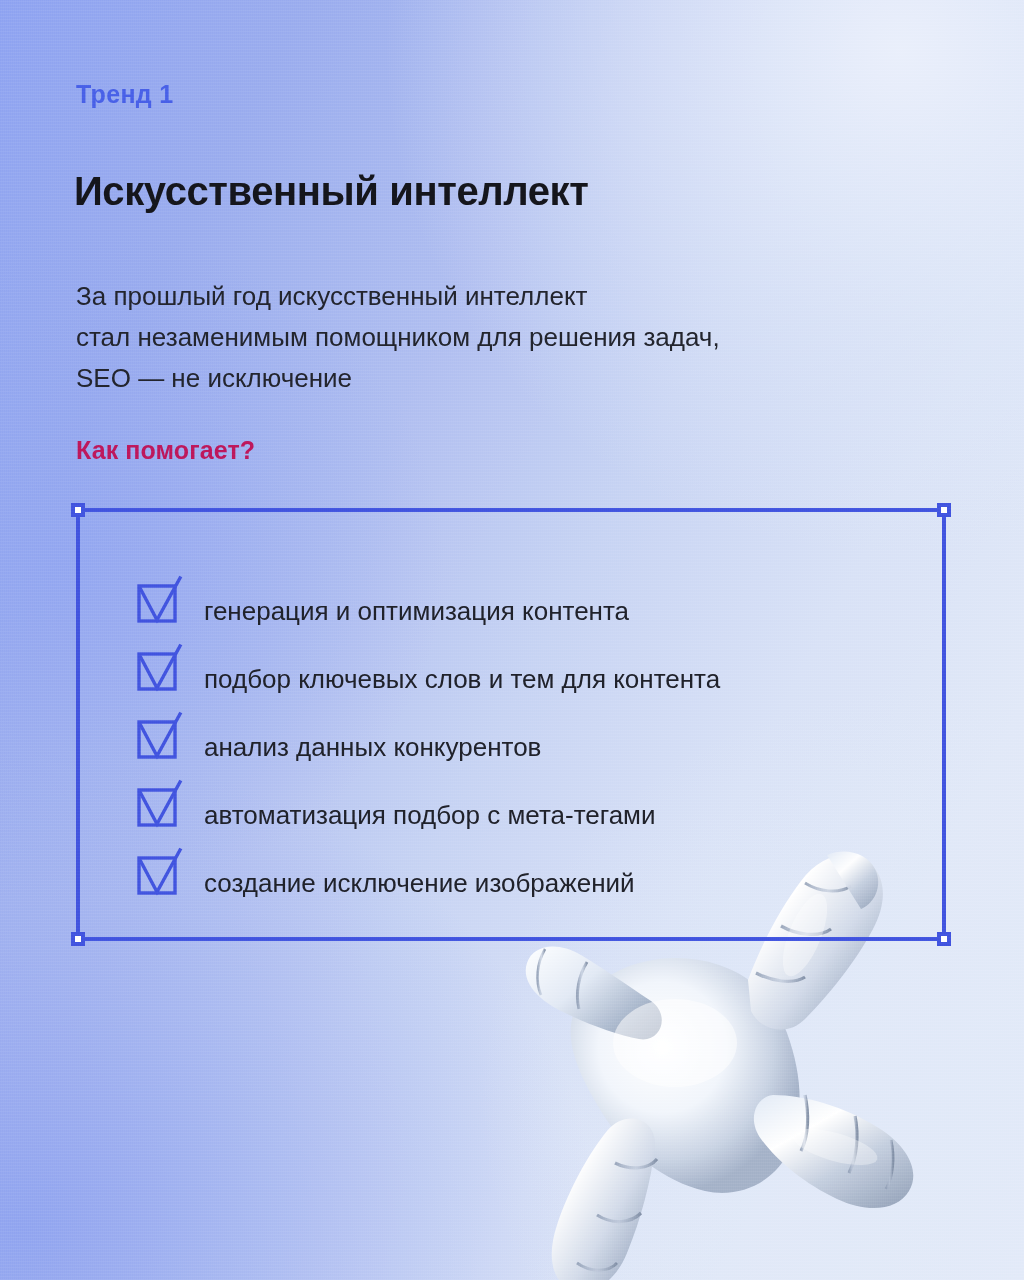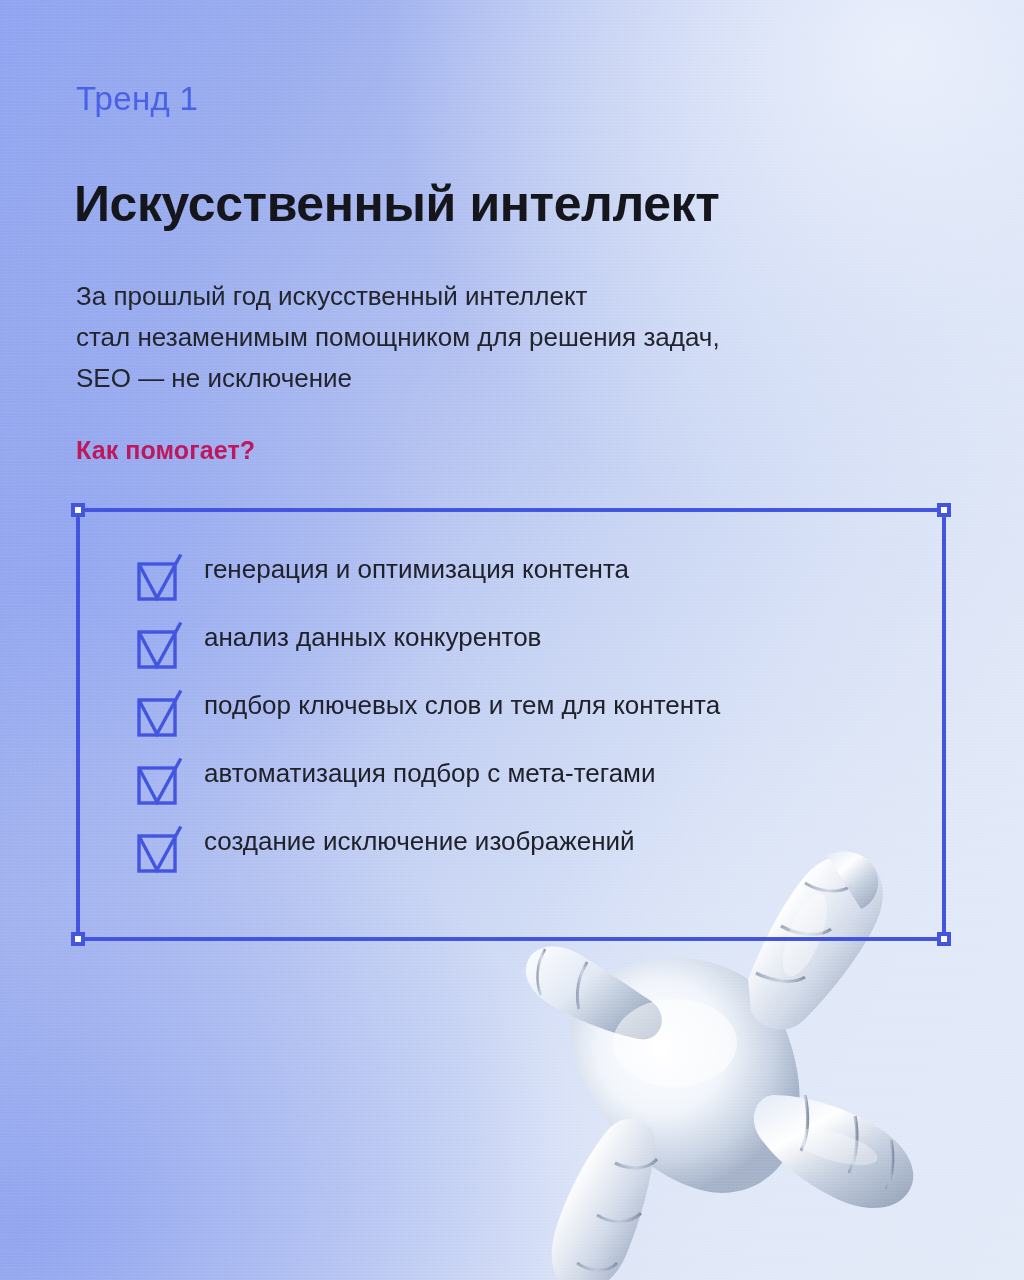--- a/index.html
+++ b/index.html
@@ -92,32 +92,32 @@
   
   .content {
     position: absolute;
     inset: 0;
   }
 
   .eyebrow {
     position: absolute;
     left: 76px;
     top: 79px;
-    font-size: 33px;
-    font-weight: normal;
+    font-size: 25px;
+    font-weight: bold;
     letter-spacing: 0.3px;
     color: #4a62e8;
     line-height: 1.2;
   }
 
   .headline {
     position: absolute;
     left: 74px;
     top: 142px;
-    font-size: 50px;
+    font-size: 40px;
     font-weight: bold;
     letter-spacing: -0.4px;
     color: #15161c;
     line-height: 1.12;
     white-space: nowrap;
   }
 
   .lede {
     position: absolute;
     left: 76px;
@@ -170,21 +170,21 @@
   .sel-handle.br { right: -5px; bottom: -5px; }
 
   
   .checklist {
     position: absolute;
     left: 136px;
     top: 556px;
   }
   .check-row {
     display: flex;
-    align-items: flex-start;
+    align-items: flex-end;
     height: 68px;
   }
   .check-box {
     flex: 0 0 auto;
     width: 46px;
     height: 46px;
     margin-right: 22px;
     position: relative;
   }
   .check-box svg { display: block; overflow: visible; }
@@ -334,31 +334,31 @@
         <span class="check-label">генерация и оптимизация контента</span>
       </div>
 
       <div class="check-row">
         <span class="check-box">
           <svg width="46" height="46" viewBox="0 0 46 46" xmlns="http://www.w3.org/2000/svg">
             <rect x="3" y="8" width="36" height="35" fill="none" stroke="#4356e0" stroke-width="3.4"></rect>
             <path d="M4 10 L21 42 L44 0" fill="none" stroke="#4356e0" stroke-width="3.4" stroke-linecap="square" stroke-linejoin="miter"></path>
           </svg>
         </span>
+        <span class="check-label">подбор ключевых слов и тем для контента</span>
+      </div>
+
+      <div class="check-row">
+        <span class="check-box">
+          <svg width="46" height="46" viewBox="0 0 46 46" xmlns="http://www.w3.org/2000/svg">
+            <rect x="3" y="8" width="36" height="35" fill="none" stroke="#4356e0" stroke-width="3.4"></rect>
+            <path d="M4 10 L21 42 L44 0" fill="none" stroke="#4356e0" stroke-width="3.4" stroke-linecap="square" stroke-linejoin="miter"></path>
+          </svg>
+        </span>
         <span class="check-label">анализ данных конкурентов</span>
-      </div>
-
-      <div class="check-row">
-        <span class="check-box">
-          <svg width="46" height="46" viewBox="0 0 46 46" xmlns="http://www.w3.org/2000/svg">
-            <rect x="3" y="8" width="36" height="35" fill="none" stroke="#4356e0" stroke-width="3.4"></rect>
-            <path d="M4 10 L21 42 L44 0" fill="none" stroke="#4356e0" stroke-width="3.4" stroke-linecap="square" stroke-linejoin="miter"></path>
-          </svg>
-        </span>
-        <span class="check-label">подбор ключевых слов и тем для контента</span>
       </div>
 
       <div class="check-row">
         <span class="check-box">
           <svg width="46" height="46" viewBox="0 0 46 46" xmlns="http://www.w3.org/2000/svg">
             <rect x="3" y="8" width="36" height="35" fill="none" stroke="#4356e0" stroke-width="3.4"></rect>
             <path d="M4 10 L21 42 L44 0" fill="none" stroke="#4356e0" stroke-width="3.4" stroke-linecap="square" stroke-linejoin="miter"></path>
           </svg>
         </span>
         <span class="check-label">автоматизация подбор с мета-тегами</span>

